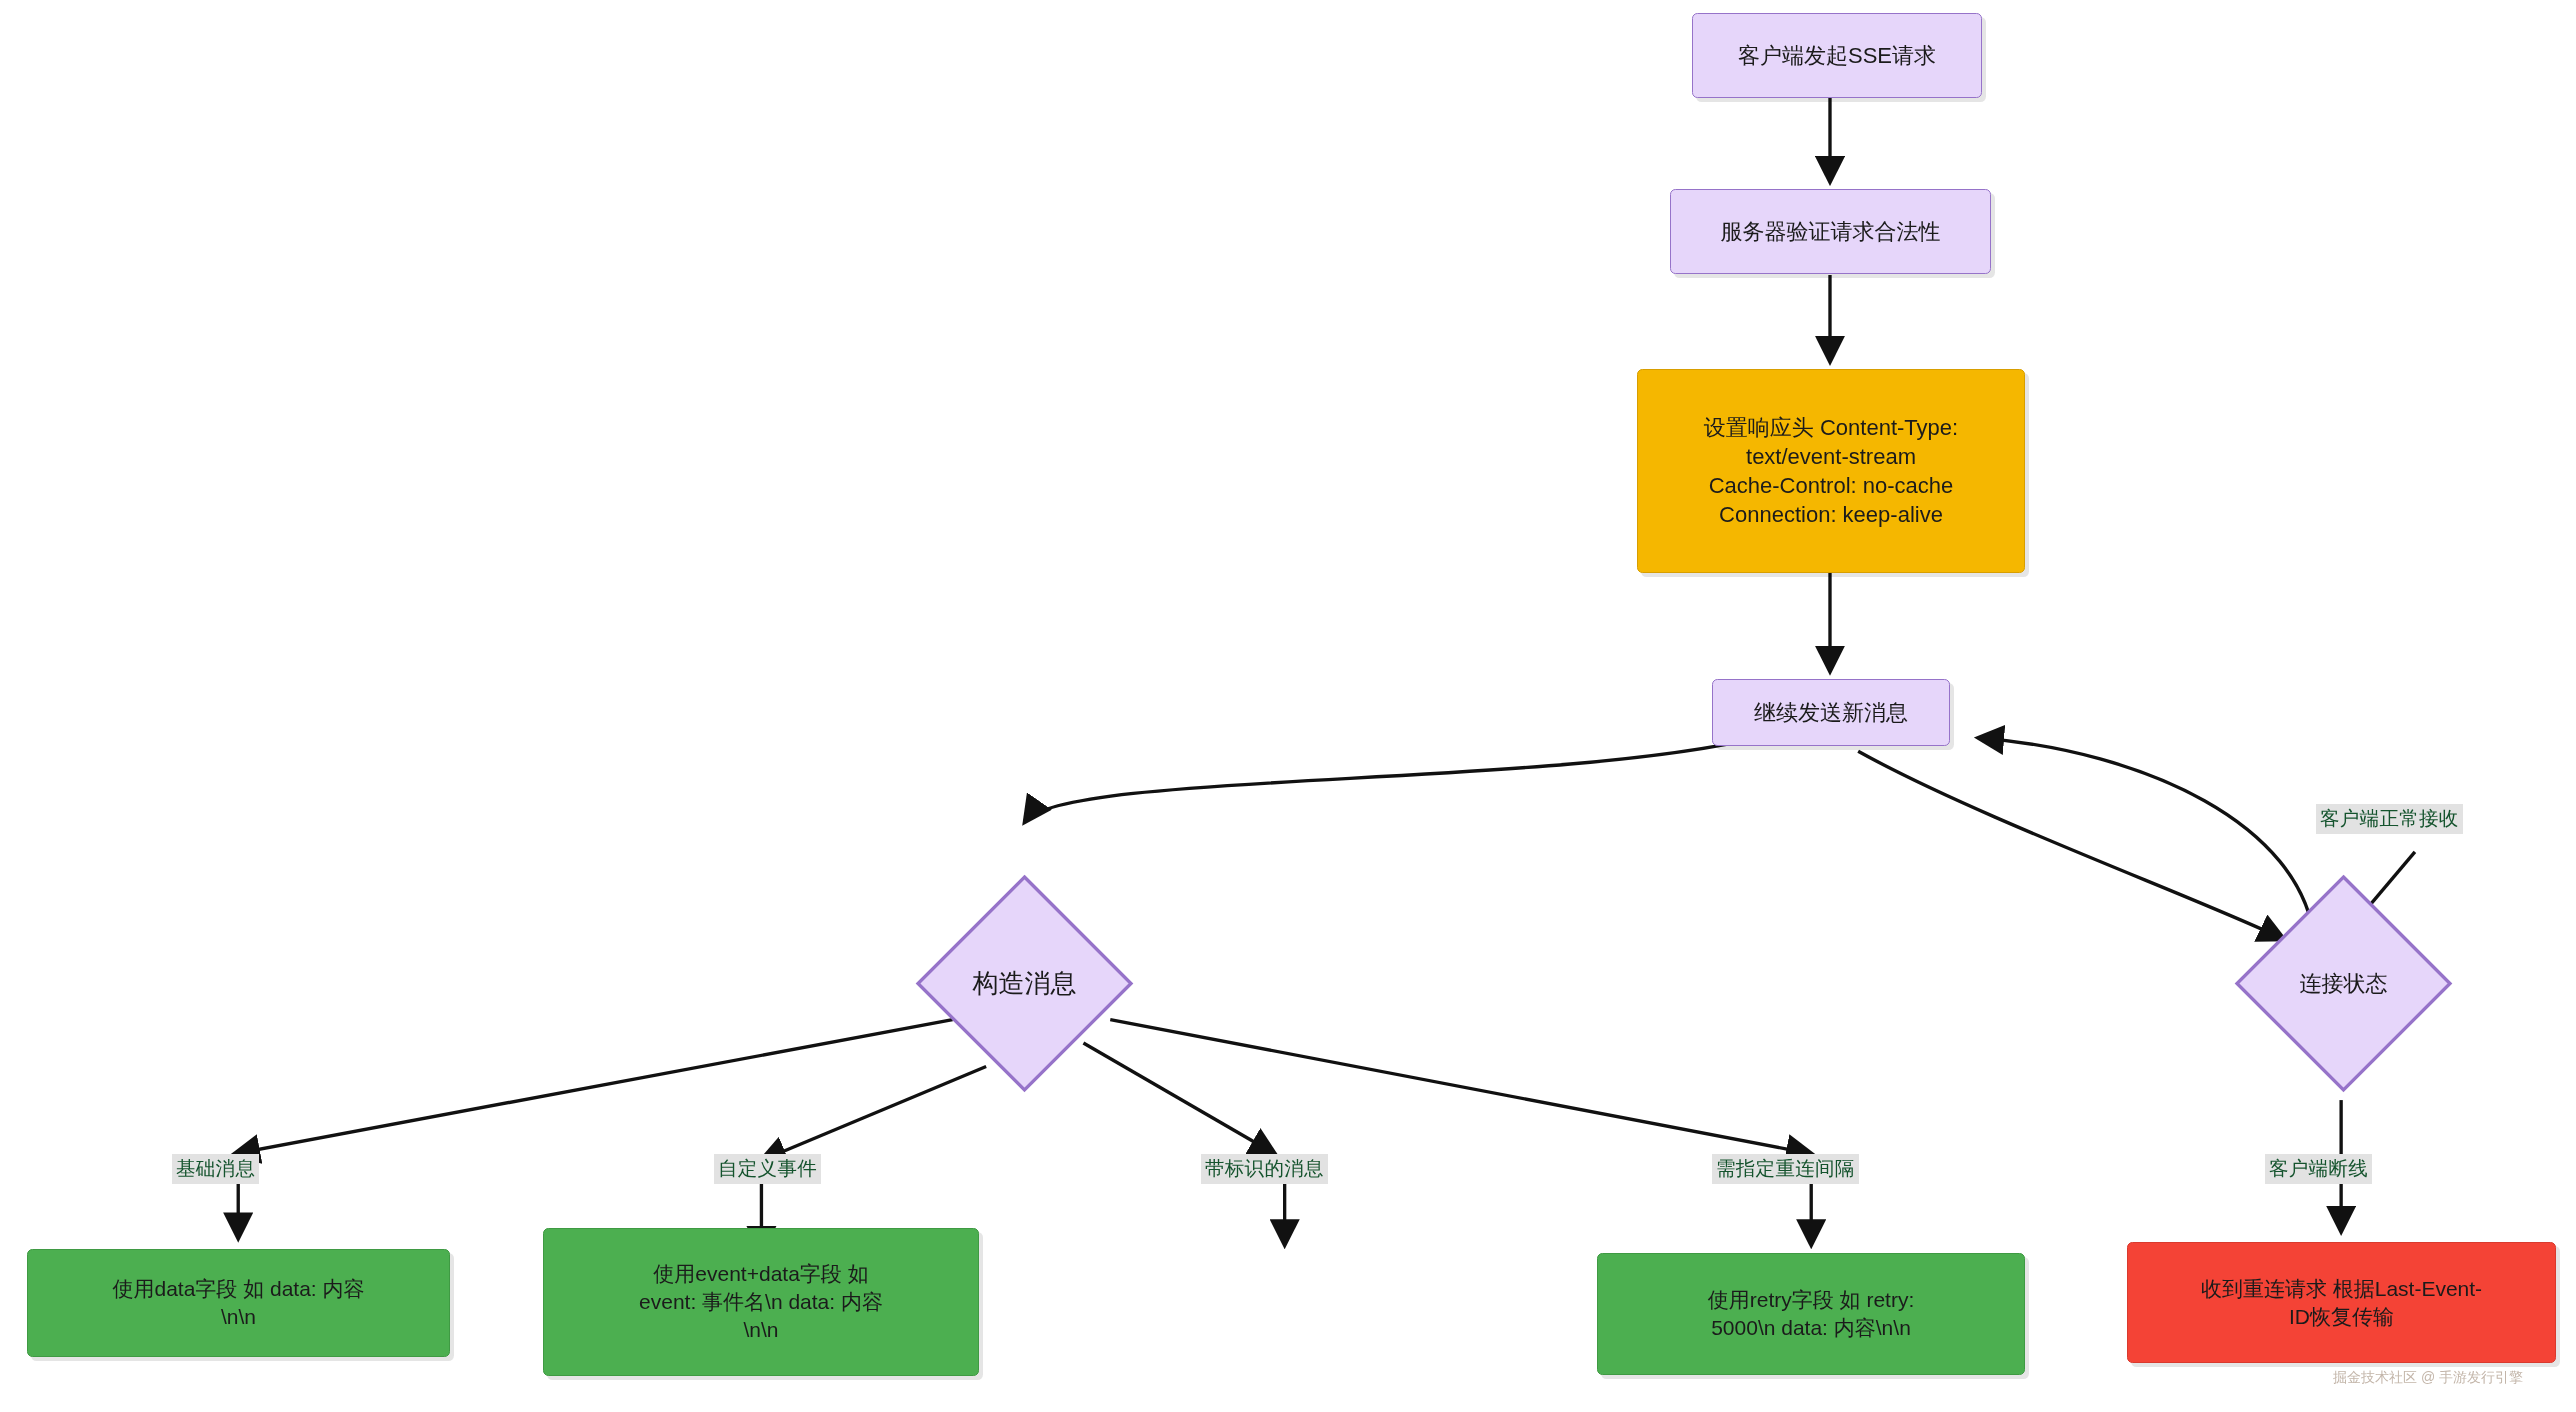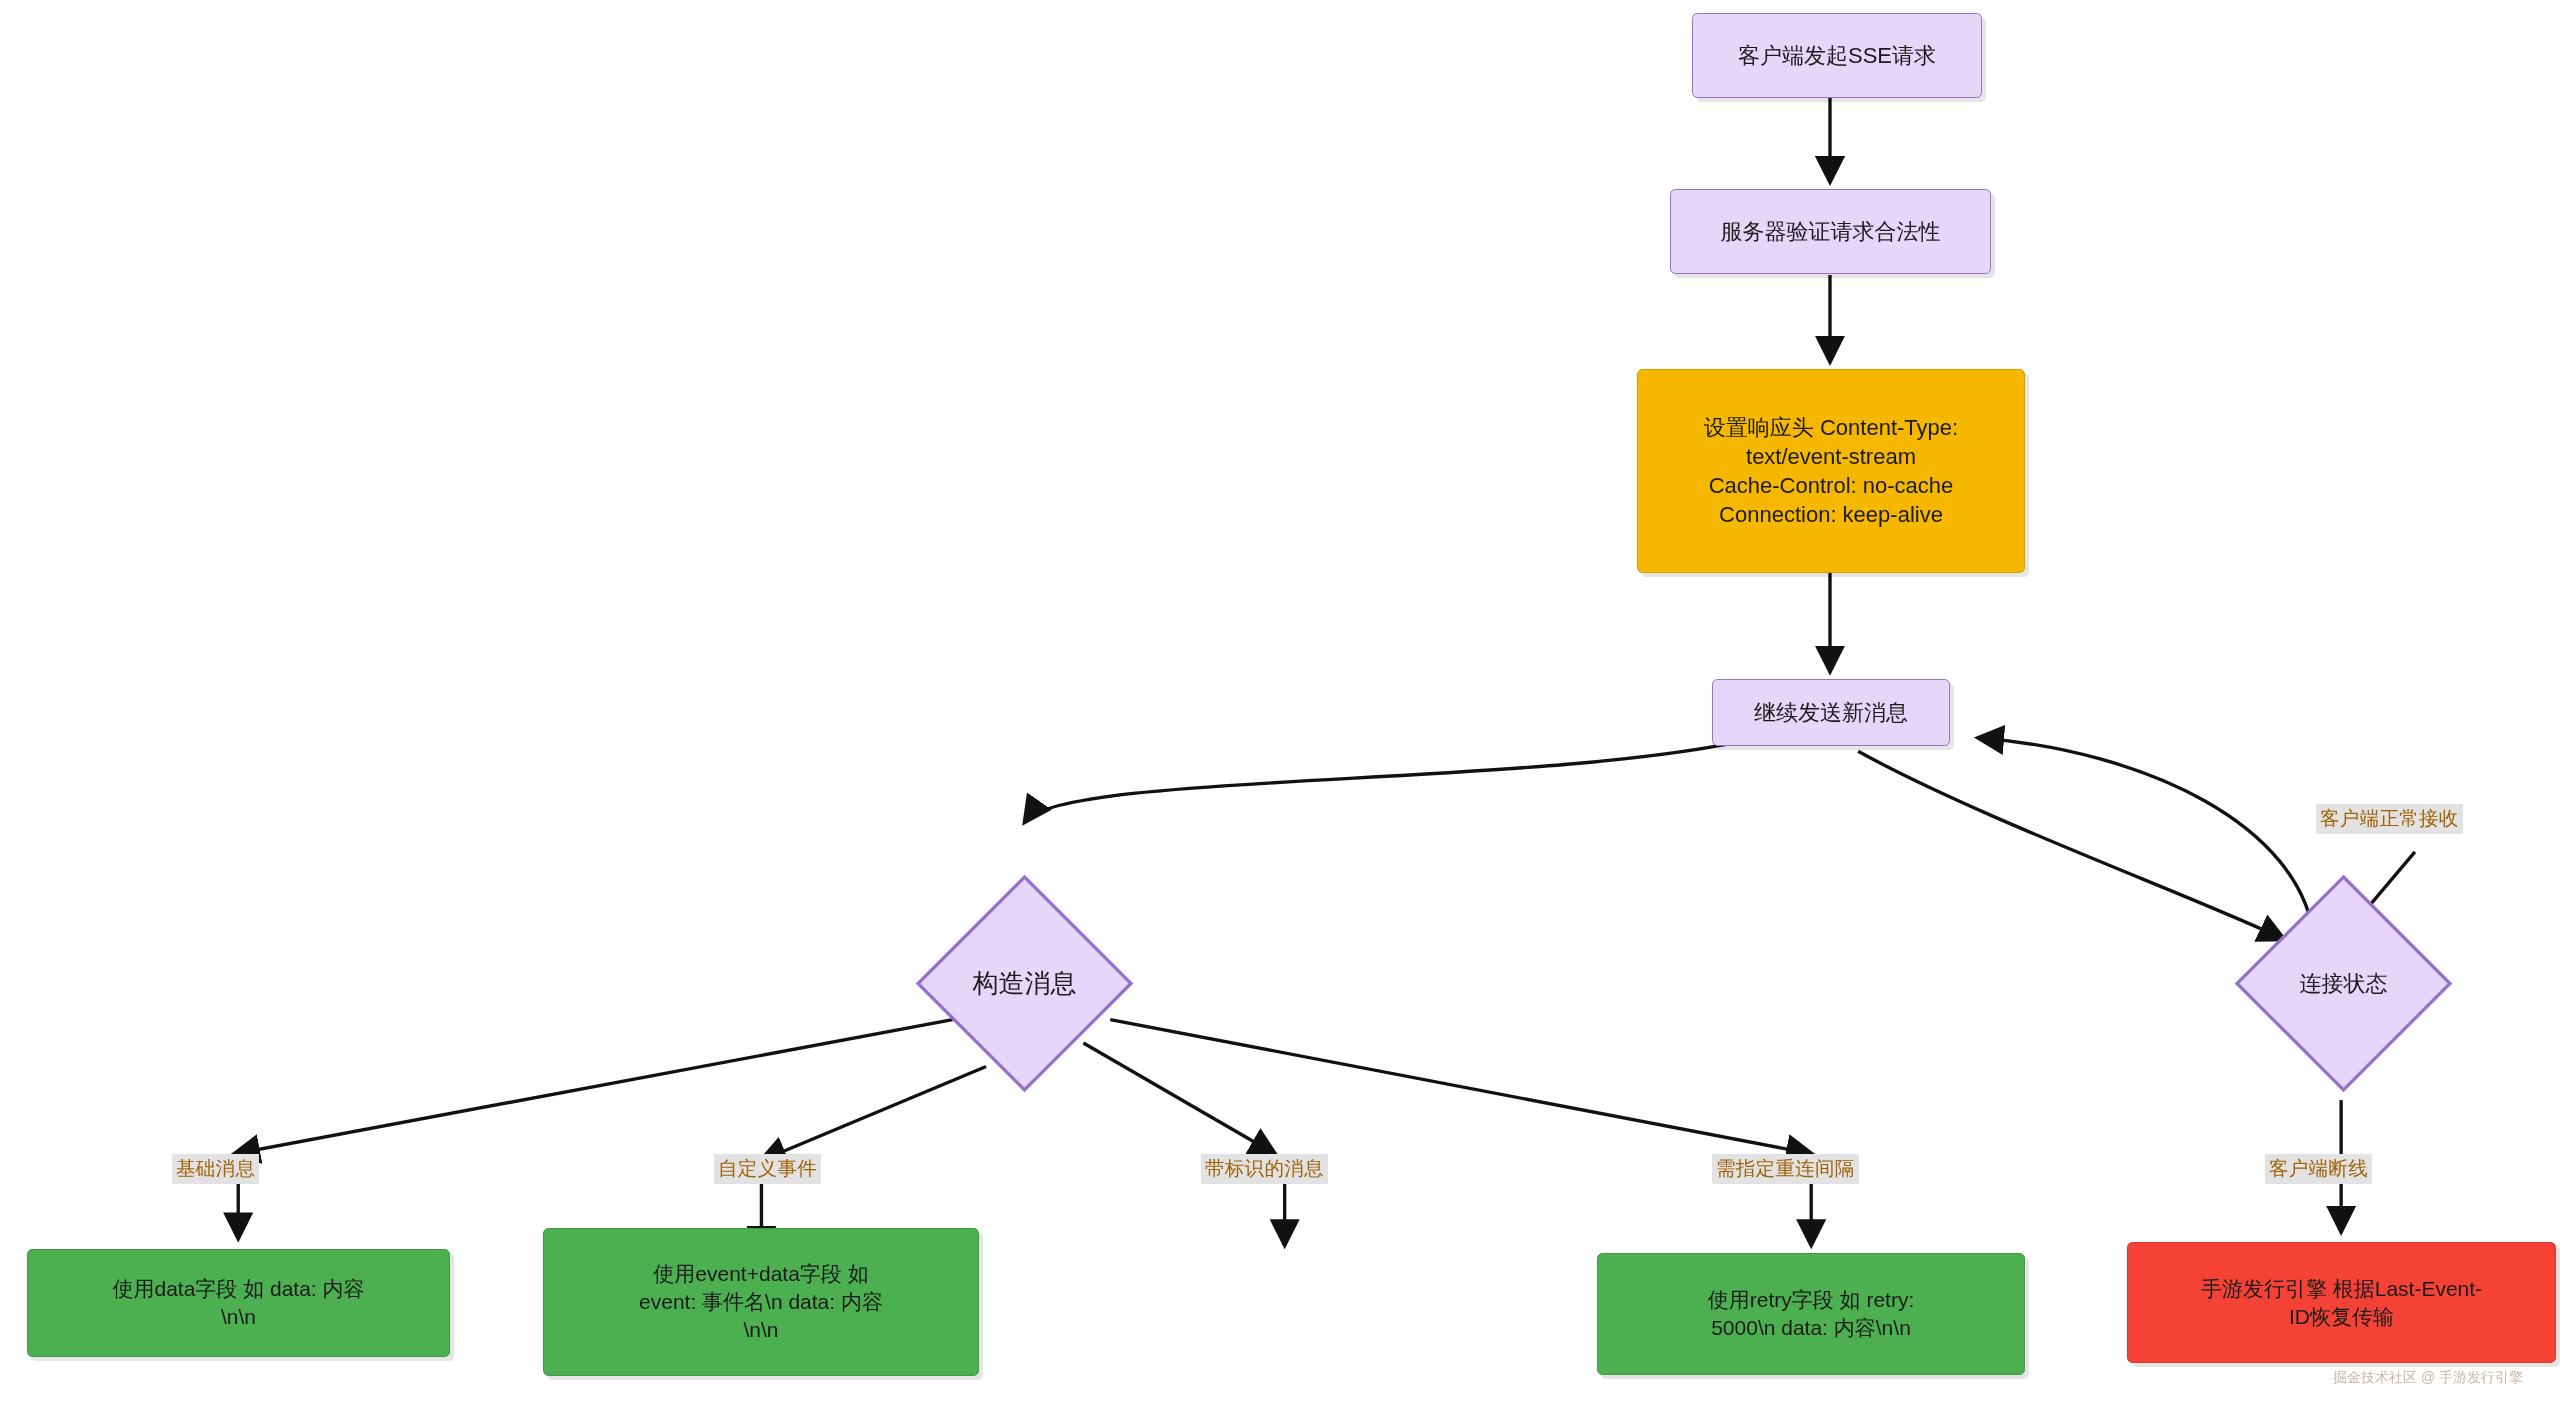--- a/index.html
+++ b/index.html
@@ -76,21 +76,21 @@
     display: flex;
     align-items: center;
     justify-content: center;
     text-align: center;
     color: #1b1b1b;
     white-space: pre-line;
   }
   .edge-label {
     position: absolute;
     background: #e2e2e2;
-    color: #a16207;
+    color: #14532d;
     padding: 1.3px 4px;
     white-space: nowrap;
     font-size: 19.5px;
     letter-spacing: 0.3px;
   }
   .watermark {
     position: absolute;
     color: #b9a99b;
     font-size: 14px;
     white-space: nowrap;
@@ -174,21 +174,21 @@
 \n\n</span>
   </div>
 
 
   <div class="node rect green" style="left:1597px; top:1253px; width:428px; height:122px; font-size:21px;">
     <span>使用retry字段 如 retry:
 5000\n data: 内容\n\n</span>
   </div>
 
   <div class="node rect red" style="left:2127px; top:1242px; width:429px; height:121px; font-size:21px;">
-    <span>手游发行引擎 根据Last-Event-
+    <span>收到重连请求 根据Last-Event-
 ID恢复传输</span>
   </div>
 
   <div class="edge-label" style="left:2316px; top:804px;">
     <span>客户端正常接收</span>
   </div>
 
   <div class="edge-label" style="left:172px; top:1154px;">
     <span>基础消息</span>
   </div>

